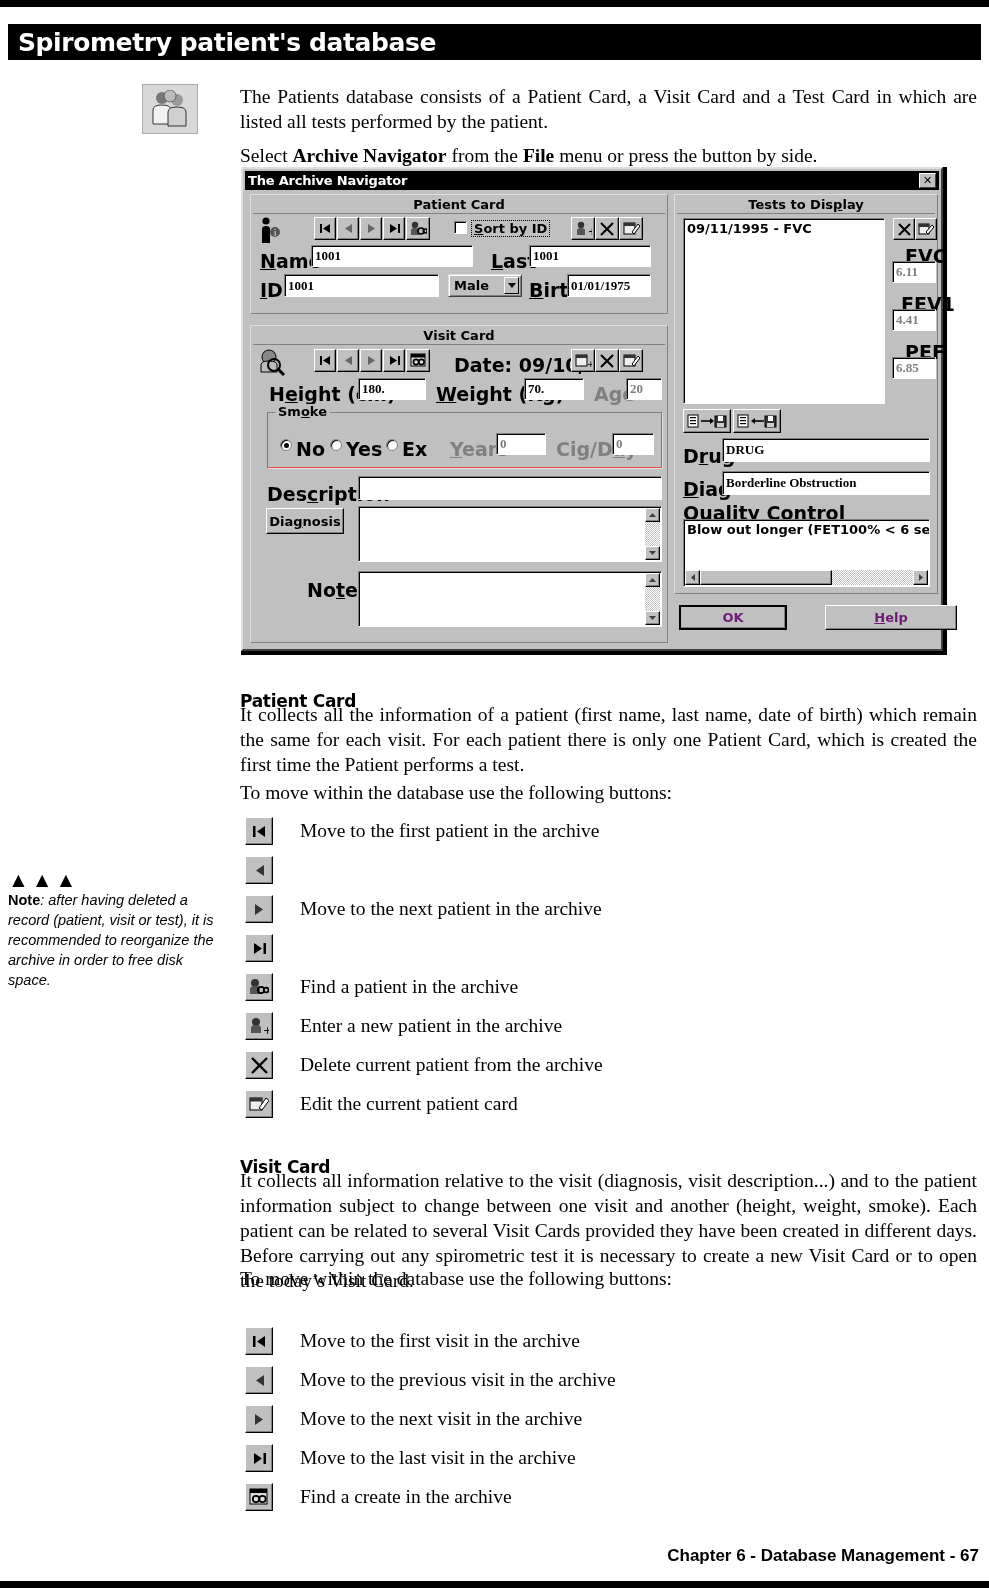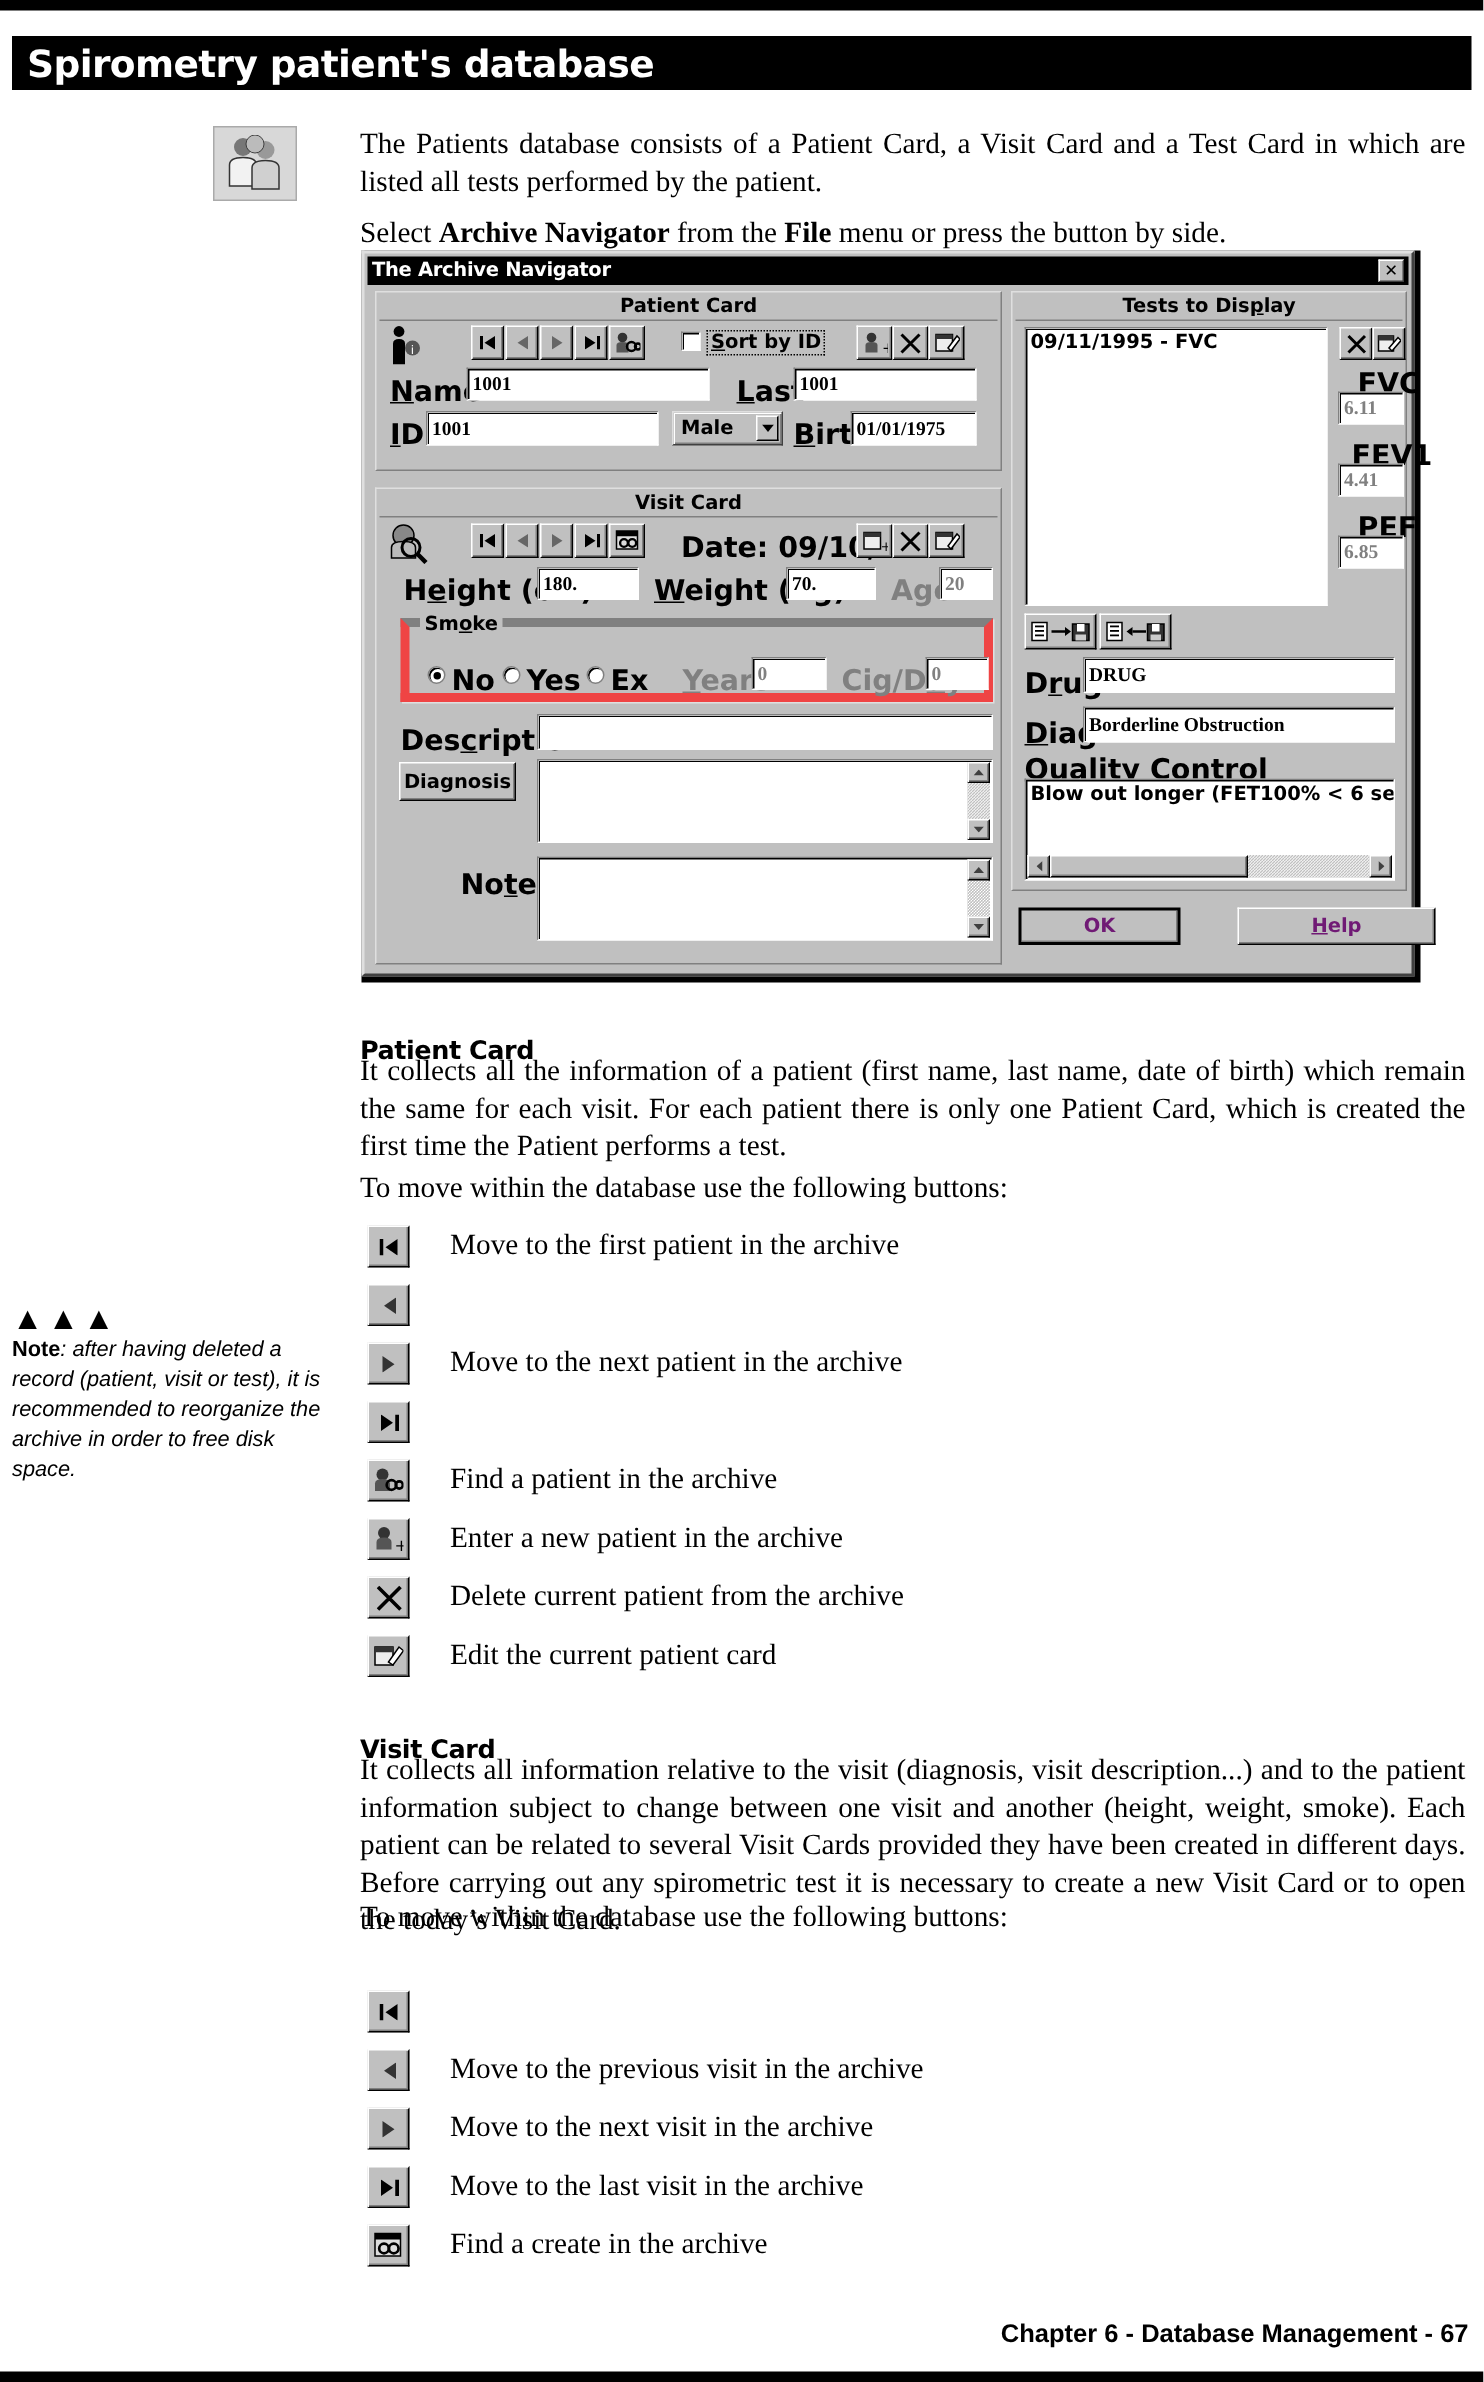--- a/index.html
+++ b/index.html
@@ -126,21 +126,21 @@
     border-right:1px solid #fff; border-bottom:1px solid #fff;
     box-shadow: inset 1px 1px 0 #000;
   }
   .focus-label {
     position:absolute; font-size:13px; font-weight:bold;
     border:1px dotted #000; padding:0 2px; white-space:nowrap;
   }
 
   .fieldset {
     position:absolute;
-    border:6px solid #ef4444;
+    border:1px solid #ef4444;
     border-top-color:#808080;
     box-shadow: 1px 1px 0 #dfdfdf;
   }
   .fieldset-legend {
     position:absolute; top:-9px; left:7px; background:#c0c0c0;
     padding:0 3px; font-size:13px; font-weight:bold;
   }
 
   .radio { position:absolute; width:12px; height:12px; border-radius:50%;
     background:#fff; border:1px solid #808080; box-shadow: inset 1px 1px 0 #000; }
@@ -675,20 +675,21 @@
 <div class="para" style="top:1266px;">To move within the database use the following buttons:</div>
 
 <div class="btnlist" style="top:1325px;">
   <div class="btnrow">
     <span class="icbtn">
       <svg width="13" height="11" viewBox="0 0 13 11">
           <rect x="0" y="0" width="2.5" height="11" fill="#000"></rect>
           <polygon points="12,0 12,11 4,5.5" fill="#000"></polygon>
         </svg>
     </span>
+    <span class="txt">Move to the first visit in the archive</span>
   </div>
   <div class="btnrow">
     <span class="icbtn">
       <svg width="11" height="11" viewBox="0 0 11 11">
           <polygon points="10,0 10,11 2,5.5" fill="#333"></polygon>
         </svg>
     </span>
     <span class="txt">Move to the previous visit in the archive</span>
   </div>
   <div class="btnrow">

